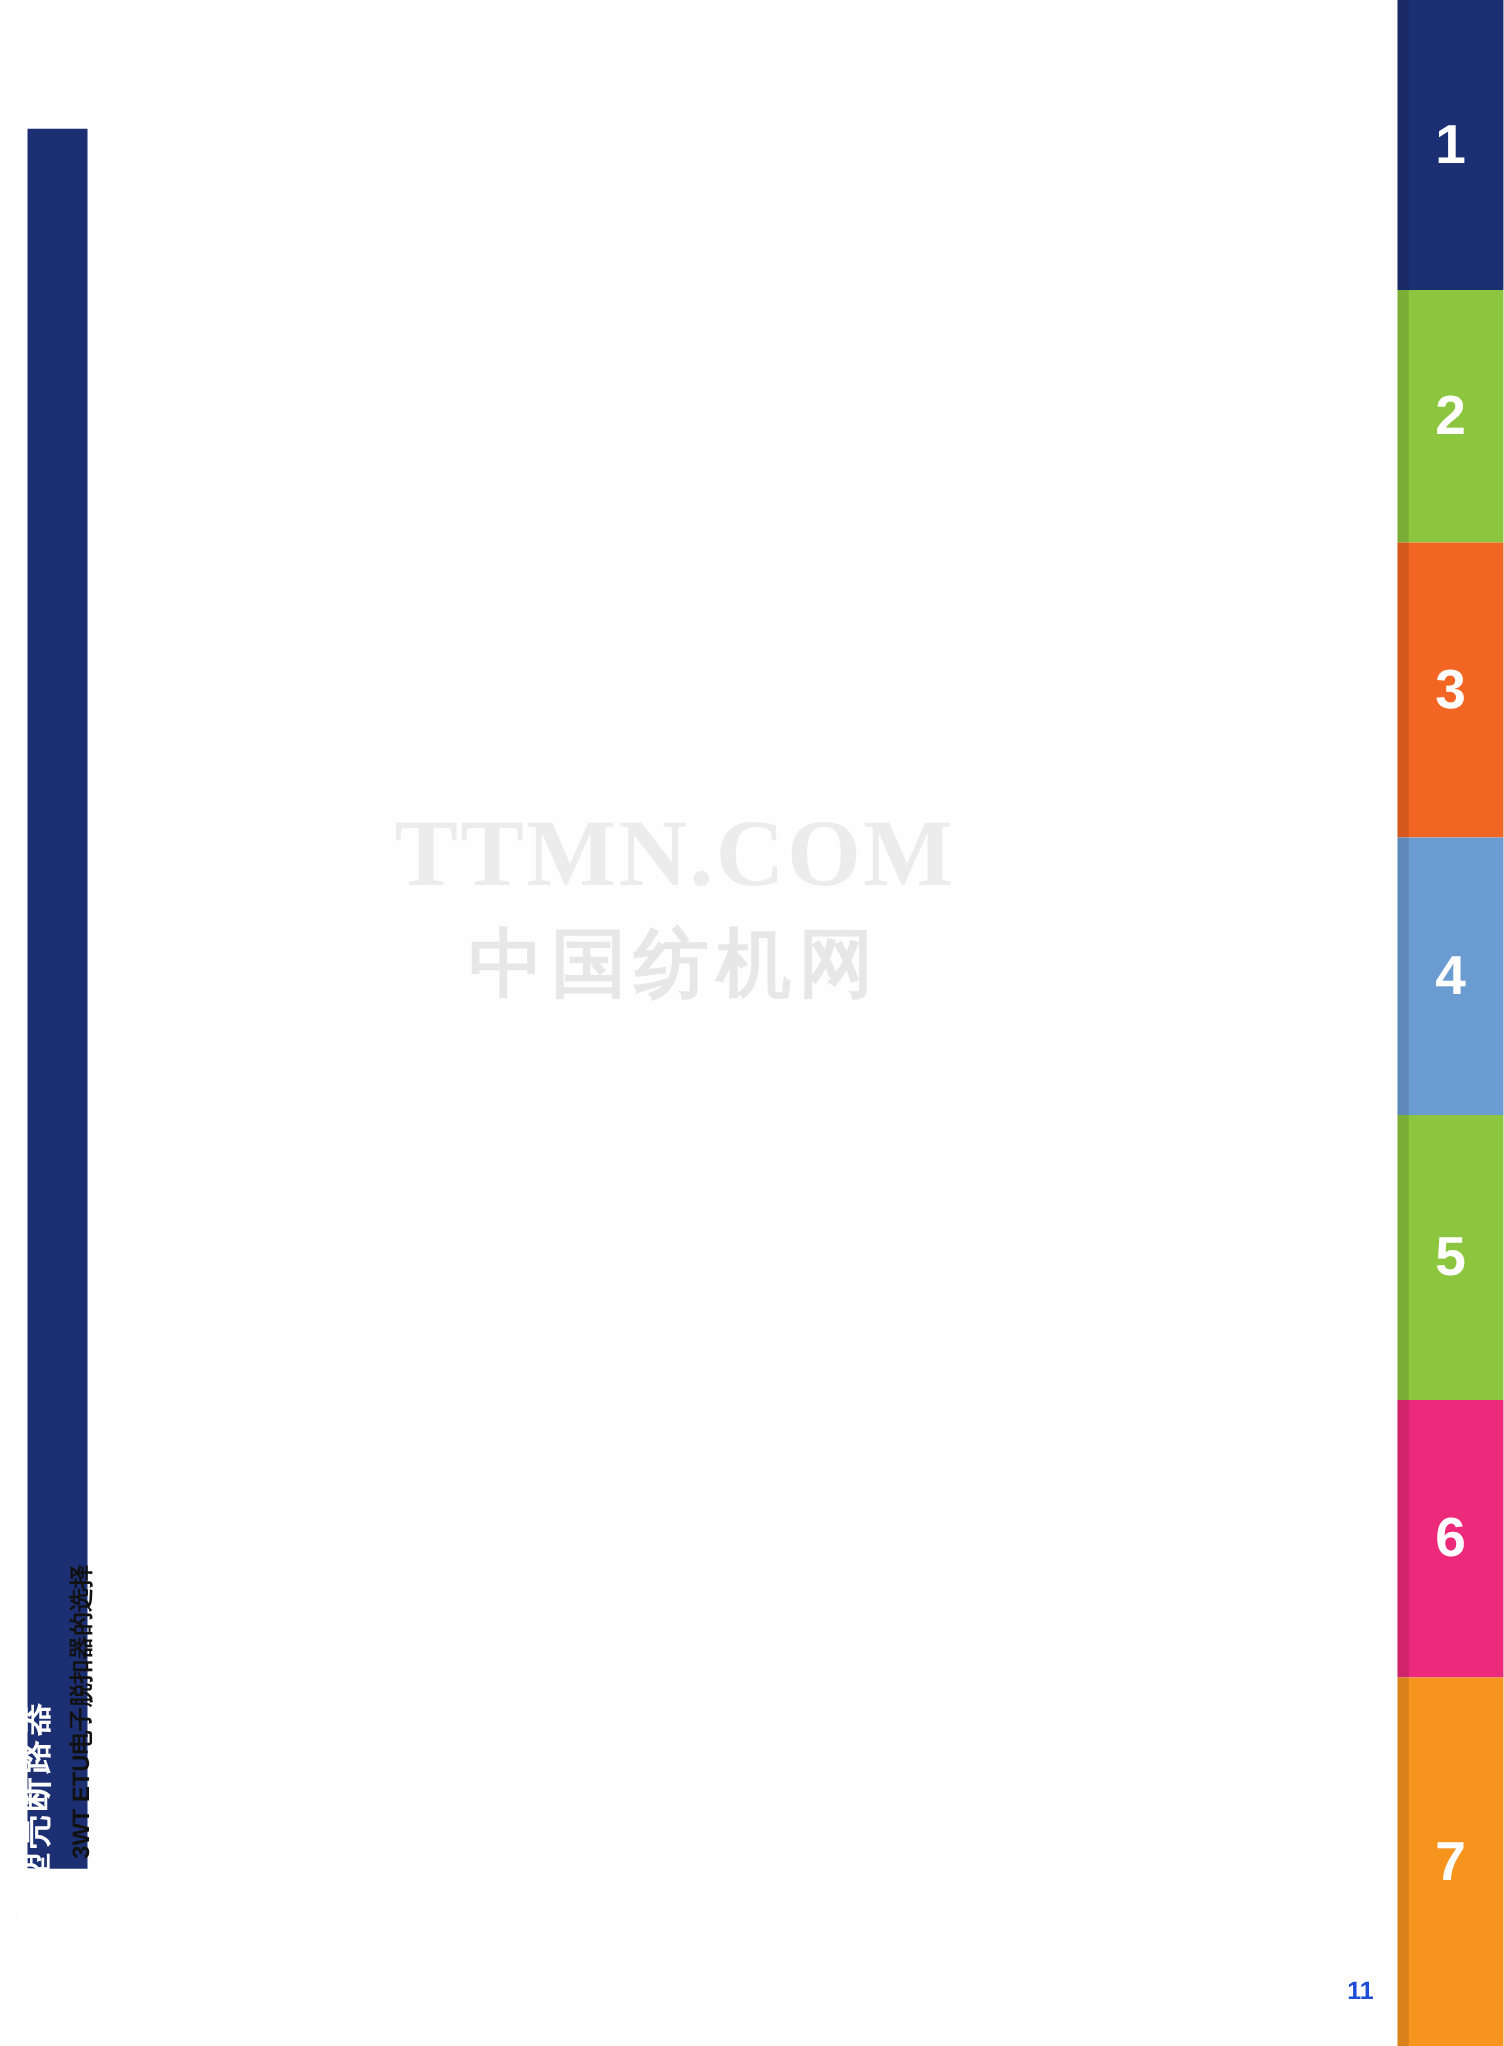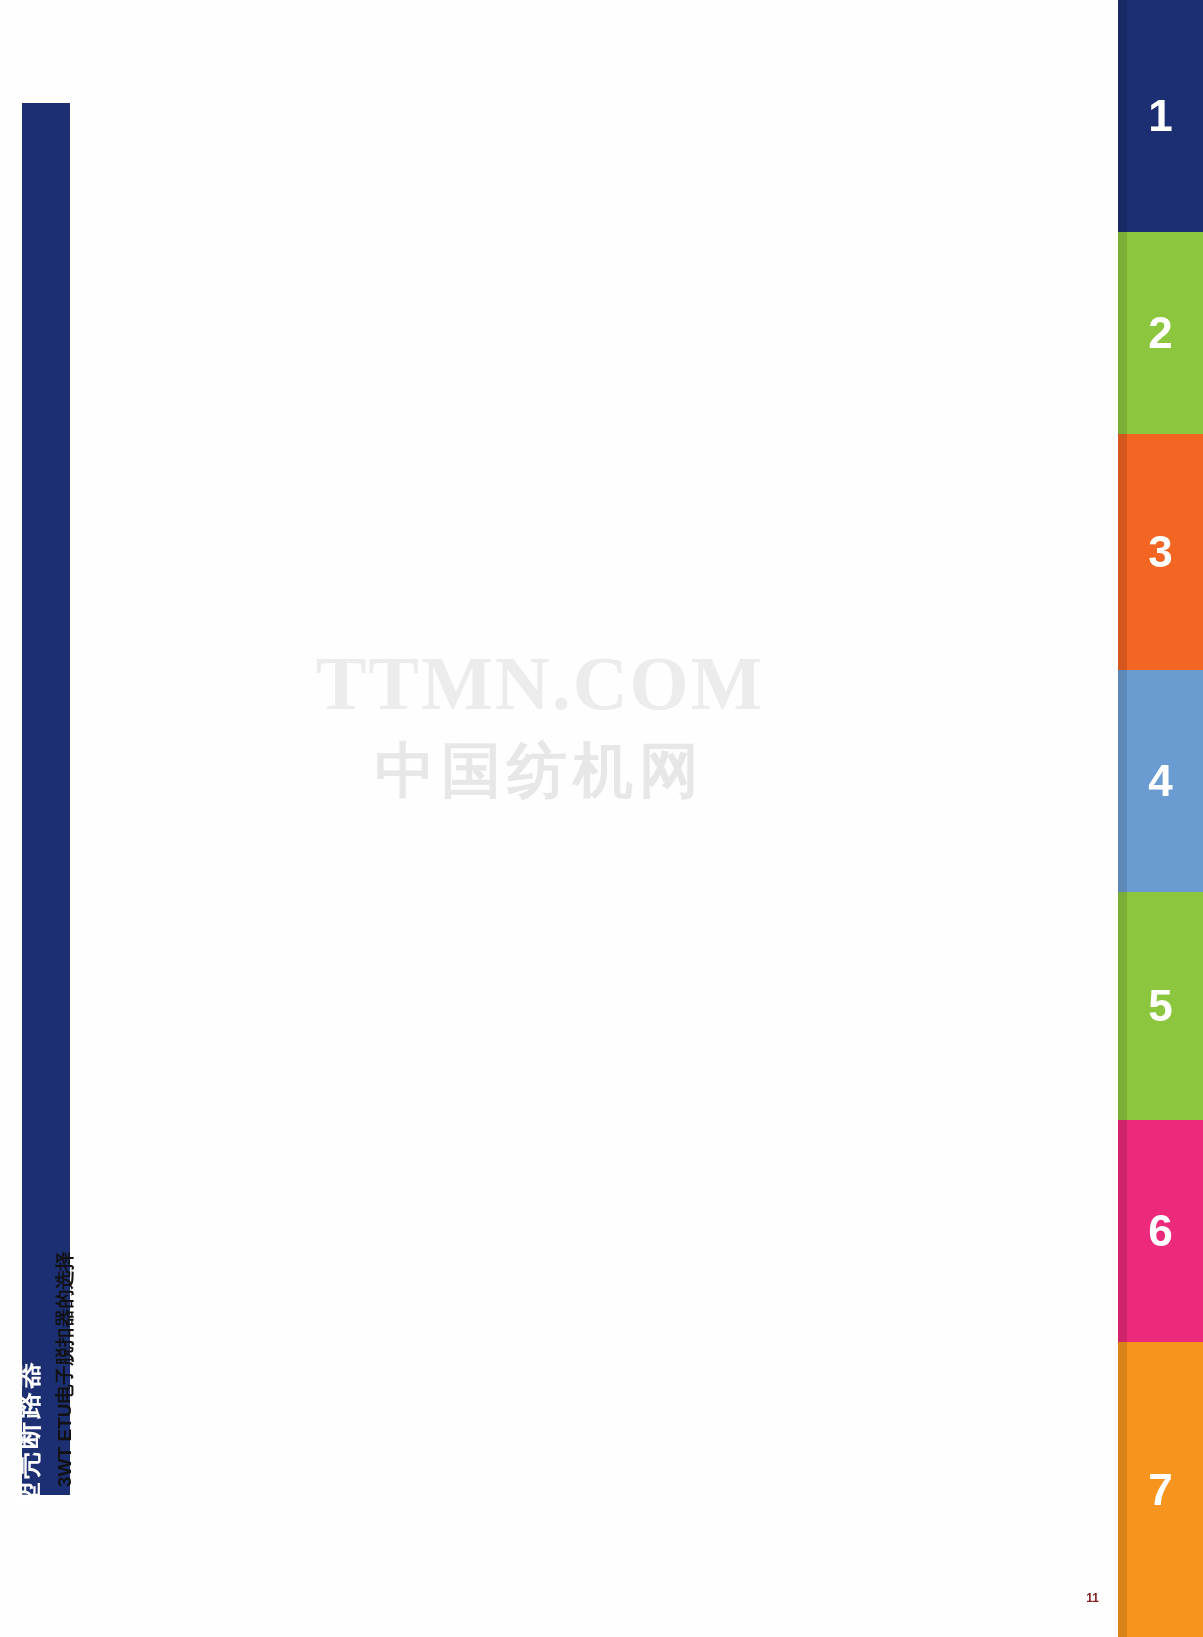--- a/index.html
+++ b/index.html
@@ -115,23 +115,23 @@
     font-size: 60px;
     font-weight: bold;
     color: #b9b9b9;
     letter-spacing: 6px;
     margin-top: 4px;
   }
   .pageno {
     position: absolute;
     right: 104px;
     bottom: 32px;
-    font-size: 12px;
-    font-weight: bold;
-    color: #7f1d1d;
+    font-size: 20px;
+    font-weight: bold;
+    color: #1d4ed8;
   }
 </style>
 </head>
 <body>
 
 <div class="page">
 
   <div class="tabs">
     <div class="tab" style="top:0px;height:232px;background:#1c2f73;">
       <div class="tab-edge"></div>

